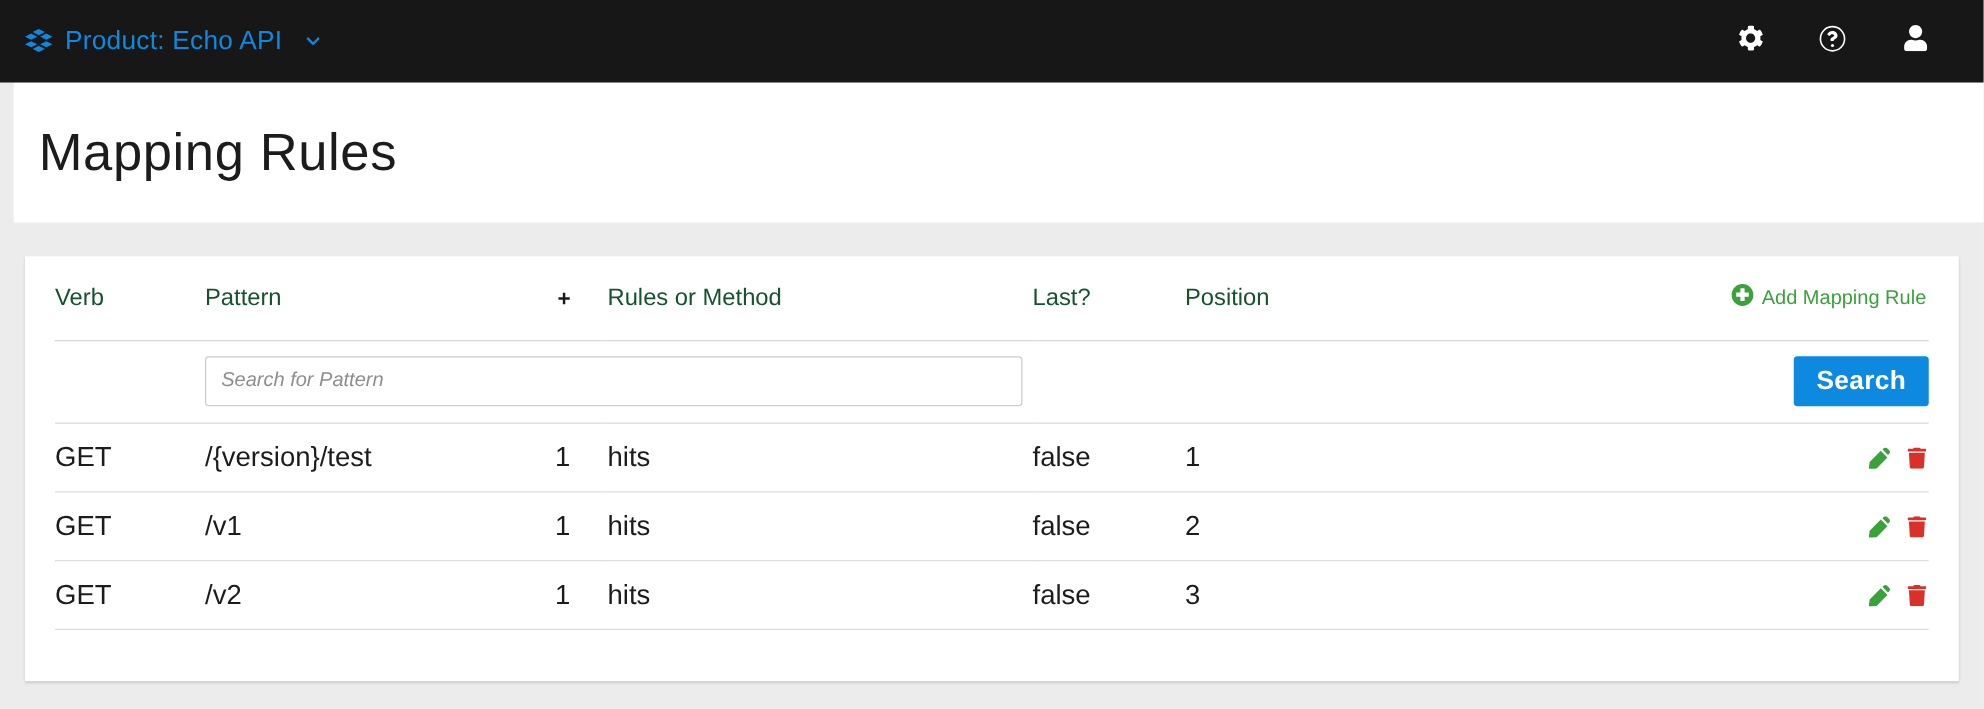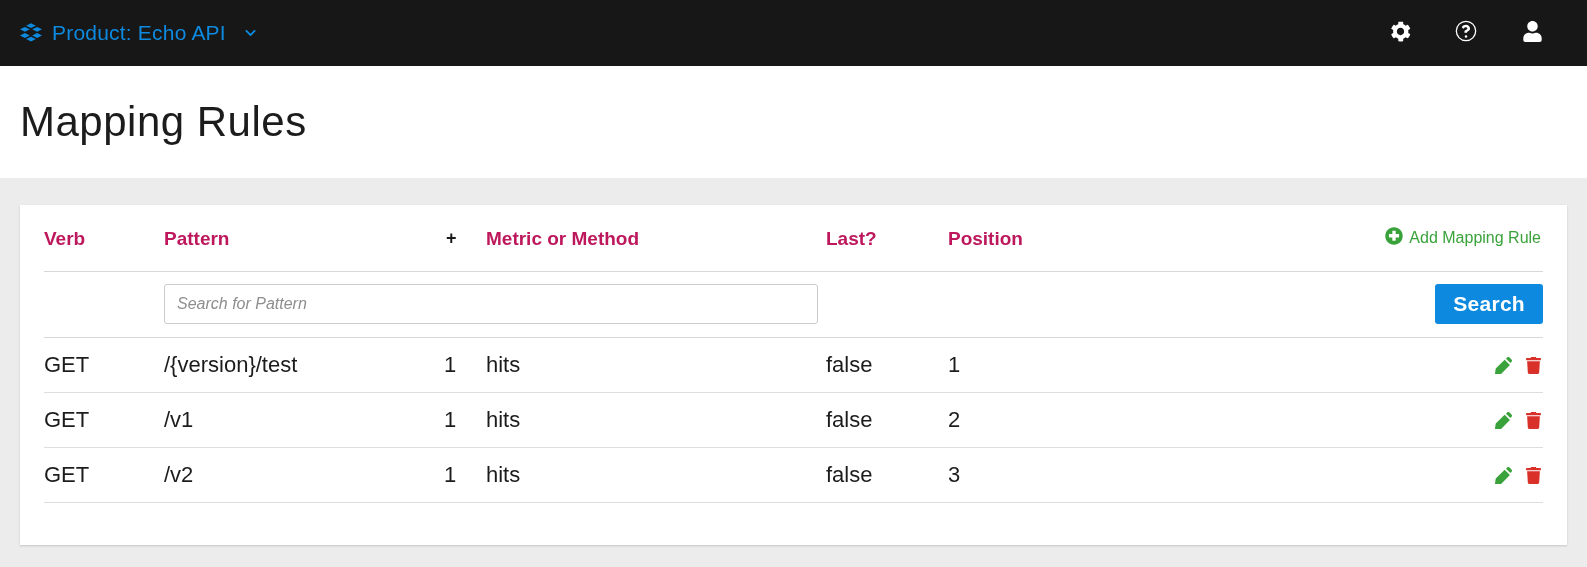--- a/index.html
+++ b/index.html
@@ -49,20 +49,21 @@
     cursor: pointer;
   }
 
   
   .heading-band {
     background: #ffffff;
     height: 112px;
     display: flex;
     align-items: center;
     padding-left: 20px;
+    margin-left: 11px;
   }
   .page-title {
     font-size: 42px;
     font-weight: 400;
     color: #1c1c1c;
     letter-spacing: .5px;
     margin: 0;
     line-height: 1;
   }
 
@@ -98,24 +99,23 @@
   .col-actions  { width: auto; }
 
   thead th {
     padding: 22px 0 21px 0;
     border-bottom: 1px solid #d7d7d7;
     font-size: 19px;
     color: #2196e8;
     white-space: nowrap;
   }
   thead th .hdr-link {
-    color: #be185d;
+    color: #14532d;
     cursor: pointer;
     text-decoration: none;
-    font-weight: bold;
   }
   thead th.plus-col {
     color: #1a1a1a;
     font-weight: 700;
     font-size: 18px;
     text-align: left;
     padding-left: 2px;
   }
   thead th.actions-col { text-align: right; padding-right: 2px; }
 
@@ -255,21 +255,21 @@
       <thead>
         <tr>
           <th>
             <a class="hdr-link">Verb</a>
           </th>
           <th>
             <a class="hdr-link">Pattern</a>
           </th>
           <th class="plus-col">+</th>
           <th>
-            <a class="hdr-link">Metric or Method</a>
+            <a class="hdr-link">Rules or Method</a>
           </th>
           <th>
             <a class="hdr-link">Last?</a>
           </th>
           <th>
             <a class="hdr-link">Position</a>
           </th>
           <th class="actions-col">
             <a class="add-rule">
               <span>

